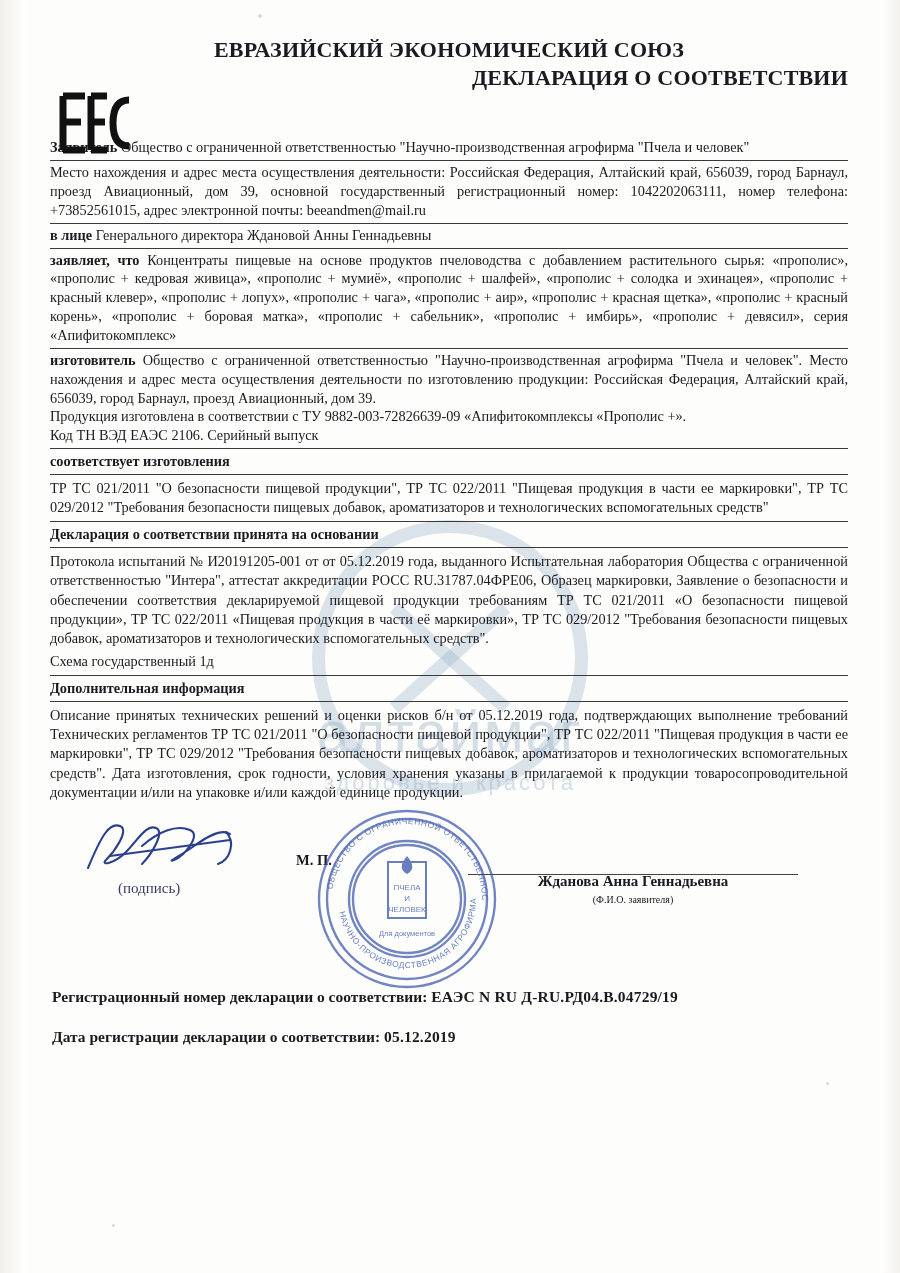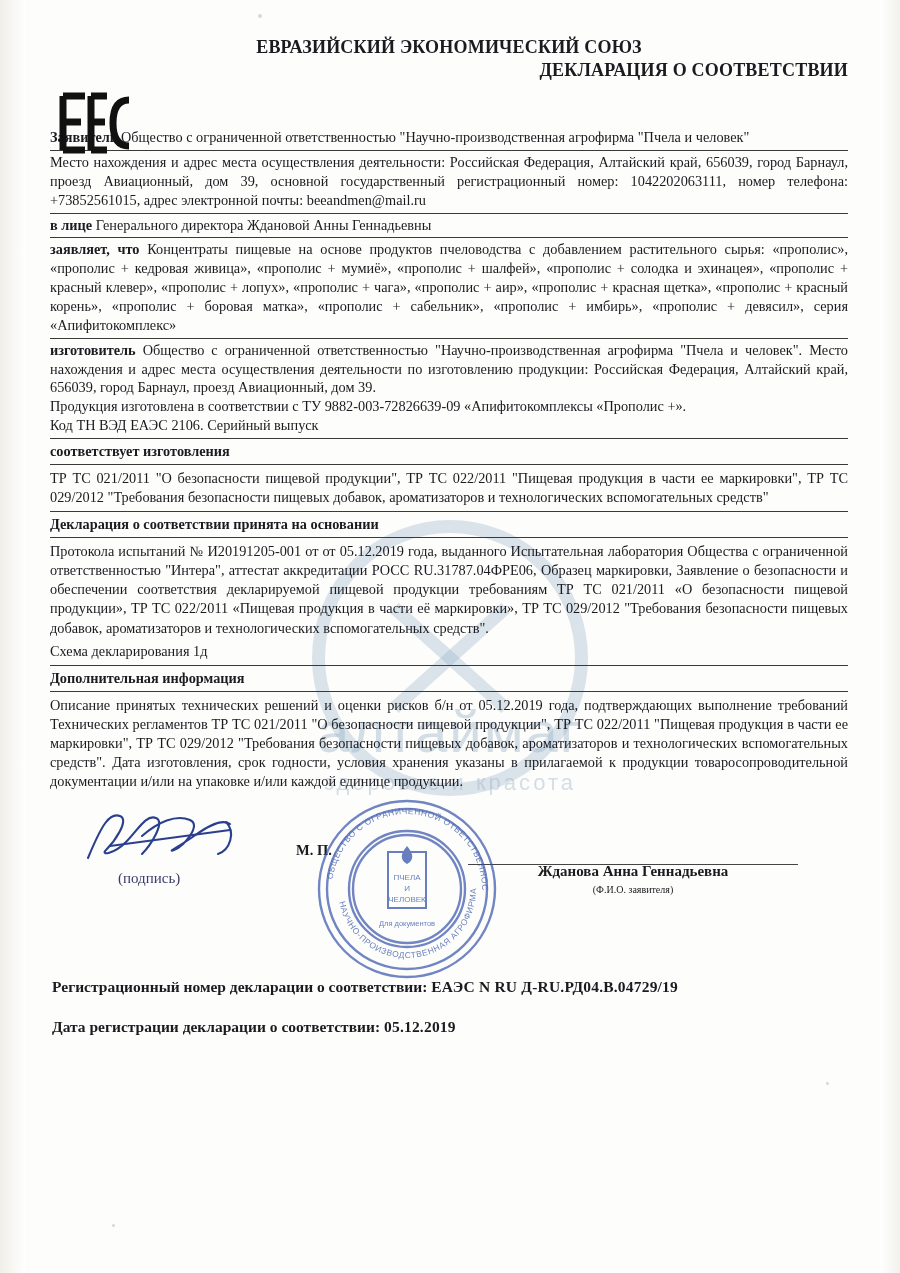--- a/index.html
+++ b/index.html
@@ -106,21 +106,21 @@
 
   
   .content {
     position: relative;
     z-index: 10;
     padding: 0 52px 0 50px;
   }
   .doc-title {
     text-align: center;
     font-weight: bold;
-    font-size: 18px;
+    font-size: 22px;
     line-height: 1.28;
     letter-spacing: .2px;
     padding-top: 36px;
     font-family: "Liberation Serif", serif;
   }
   .doc-title .line2 { display: block; text-align: right; }
 
   .eac {
     position: absolute;
     left: 55px;
@@ -289,21 +289,21 @@
         <p><span class="lbl">изготовитель</span> <span>Общество с ограниченной ответственностью "Научно-производственная агрофирма "Пчела и человек". Место нахождения и адрес места осуществления деятельности по изготовлению продукции: Российская Федерация, Алтайский край, 656039, город Барнаул, проезд Авиационный, дом 39.</span></p>
         <p>Продукция изготовлена в соответствии с ТУ 9882-003-72826639-09 «Апифитокомплексы «Прополис +».</p>
         <p>Код ТН ВЭД ЕАЭС 2106. Серийный выпуск</p>
       </div>
 
       <div class="sec-head">соответствует изготовления</div>
       <div class="para para-b">ТР ТС 021/2011 "О безопасности пищевой продукции", ТР ТС 022/2011 "Пищевая продукция в части ее маркировки", ТР ТС 029/2012 "Требования безопасности пищевых добавок, ароматизаторов и технологических вспомогательных средств"</div>
 
       <div class="sec-head">Декларация о соответствии принята на основании</div>
       <div class="para">Протокола испытаний № И20191205-001 от от 05.12.2019 года, выданного Испытательная лаборатория Общества с ограниченной ответственностью "Интера", аттестат аккредитации РОСС RU.31787.04ФРЕ06, Образец маркировки, Заявление о безопасности и обеспечении соответствия декларируемой пищевой продукции требованиям ТР ТС 021/2011 «О безопасности пищевой продукции», ТР ТС 022/2011 «Пищевая продукция в части её маркировки», ТР ТС 029/2012 "Требования безопасности пищевых добавок, ароматизаторов и технологических вспомогательных средств".</div>
-      <div class="para para-b" style="padding-top:0">Схема декларирования 1д</div>
+      <div class="para para-b" style="padding-top:0">Схема государственный 1д</div>
 
       <div class="sec-head">Дополнительная информация</div>
       <div class="para">Описание принятых технических решений и оценки рисков б/н от 05.12.2019 года, подтверждающих выполнение требований Технических регламентов ТР ТС 021/2011 "О безопасности пищевой продукции", ТР ТС 022/2011 "Пищевая продукция в части ее маркировки", ТР ТС 029/2012 "Требования безопасности пищевых добавок, ароматизаторов и технологических вспомогательных средств". Дата изготовления, срок годности, условия хранения указаны в прилагаемой к продукции товаросопроводительной документации и/или на упаковке и/или каждой единице продукции.</div>
 
     </div>
 
     <div class="sign-area">
 
       <svg class="sig-scribble" viewBox="0 0 190 64">
         <g fill="none" stroke="#2b3f8f" stroke-width="2.1" stroke-linecap="round">

